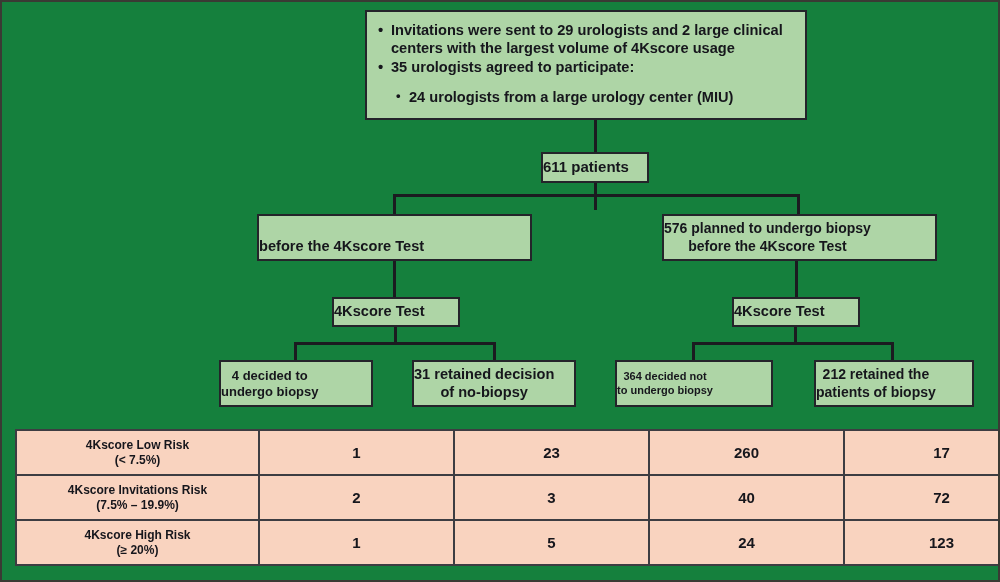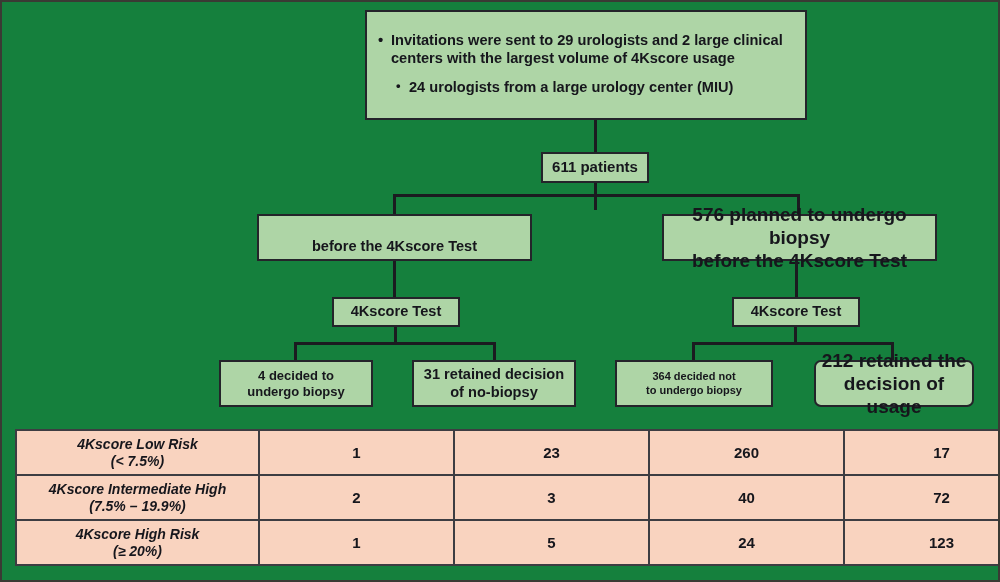--- a/index.html
+++ b/index.html
@@ -18,21 +18,20 @@
     font-family: "Liberation Sans", sans-serif;
     color: #1a1a20;
   }
   .box {
     position: absolute;
     background: #aed5a6;
     border: 2px solid #24242a;
     box-sizing: border-box;
     display: flex;
     align-items: center;
-    justify-content: center;
     text-align: center;
     font-weight: bold;
     color: #16161c;
     line-height: 1.22;
   }
   .box.left-align {
     justify-content: flex-start;
     text-align: left;
   }
   .conn {
@@ -82,34 +81,34 @@
   #patients-box {
     left: 539px; top: 150px; width: 108px; height: 31px;
     font-size: 15px;
   }
   #no-plan-box {
     left: 255px; top: 212px; width: 275px; height: 47px;
     font-size: 14.6px;
   }
   #planned-box {
     left: 660px; top: 212px; width: 275px; height: 47px;
-    font-size: 19px;
+    font-size: 14px;
   }
   #test-left-box {
     left: 330px; top: 295px; width: 128px; height: 30px;
     font-size: 14.6px;
   }
   #test-right-box {
     left: 730px; top: 295px; width: 128px; height: 30px;
     font-size: 14.6px;
   }
   #leaf-1 { left: 217px; top: 358px; width: 154px; height: 47px; font-size: 13px; }
   #leaf-2 { left: 410px; top: 358px; width: 164px; height: 47px; font-size: 14.6px; }
   #leaf-3 { left: 613px; top: 358px; width: 158px; height: 47px; font-size: 11px; }
-  #leaf-4 { left: 812px; top: 358px; width: 160px; height: 47px; font-size: 19px; border-radius: 7px; }
+  #leaf-4 { left: 812px; top: 358px; width: 160px; height: 47px; font-size: 14px; }
 
   
   #results-table {
     position: absolute;
     left: 13px;
     top: 427px;
     width: 973px;
     border-collapse: collapse;
     background: #f9d3bf;
     table-layout: fixed;
@@ -121,30 +120,31 @@
     font-weight: bold;
     text-align: center;
     vertical-align: middle;
     height: 43px;
     font-size: 14.6px;
     line-height: 1.2;
     padding: 0 4px;
   }
   #results-table td.rowlabel { width: 233px; }
   #results-table td.val { width: 185px; font-size: 15px; }
-  .sub-line { display: block; font-size: 14px; font-weight: bold; font-style: italic; }
+  .sub-line { display: block; font-size: 12px; font-weight: bold; }
 </style>
 </head>
 <body>
 
 <div id="figure">
 
   <div class="box left-align" id="top-box">
     <ul>
       <li><span>Invitations were sent to 29 urologists and 2 large clinical centers with the largest volume of 4Kscore usage</span></li>
+      <li><span>35 urologists agreed to participate:</span></li>
       <li class="sub"><span>24 urologists from a large urology center (MIU)</span></li>
     </ul>
   </div>
 
   <div class="conn v" style="left:592px; top:118px; height:32px;"></div>
 
   <div class="box" id="patients-box">
     <span>611 patients</span>
   </div>
 
@@ -201,39 +201,39 @@
   </div>
   <div class="box" id="leaf-3">
     <div>
       <span>364 decided not</span><br>
       <span>to undergo biopsy</span>
     </div>
   </div>
   <div class="box" id="leaf-4">
     <div>
       <span>212 retained the</span><br>
-      <span>decision of usage</span>
+      <span>patients of biopsy</span>
     </div>
   </div>
 
   <table id="results-table">
     <tbody>
       <tr>
         <td class="rowlabel">
           <span class="sub-line">4Kscore Low Risk</span>
           <span class="sub-line">(&lt; 7.5%)</span>
         </td>
         <td class="val">1</td>
         <td class="val">23</td>
         <td class="val">260</td>
         <td class="val">17</td>
       </tr>
       <tr>
         <td class="rowlabel">
-          <span class="sub-line">4Kscore Intermediate High</span>
+          <span class="sub-line">4Kscore Invitations Risk</span>
           <span class="sub-line">(7.5% – 19.9%)</span>
         </td>
         <td class="val">2</td>
         <td class="val">3</td>
         <td class="val">40</td>
         <td class="val">72</td>
       </tr>
       <tr>
         <td class="rowlabel">
           <span class="sub-line">4Kscore High Risk</span>

